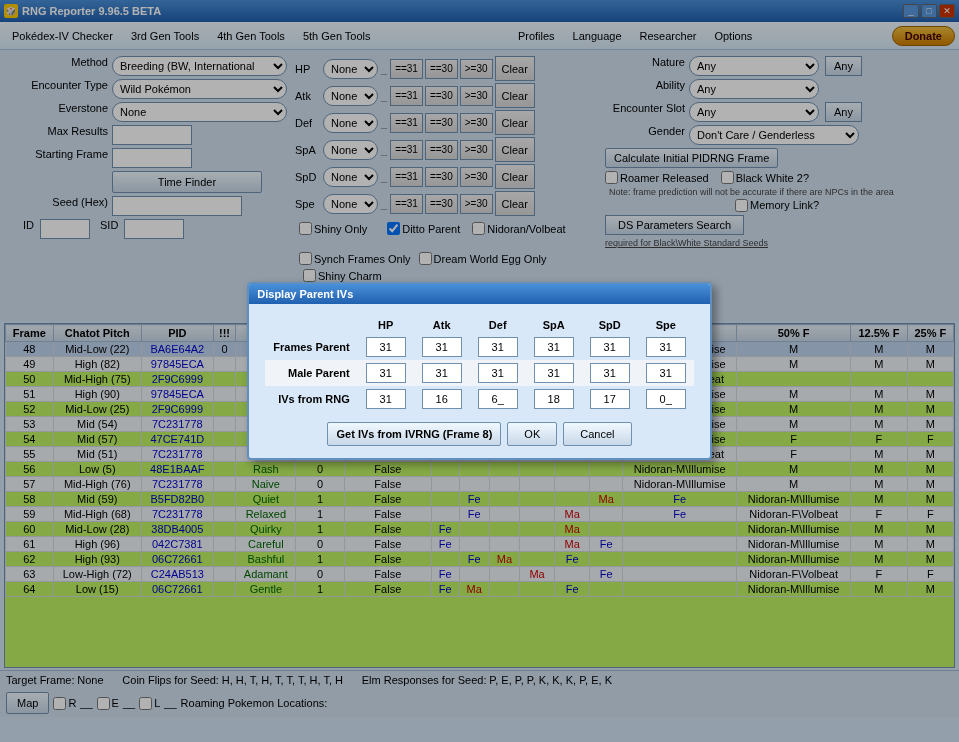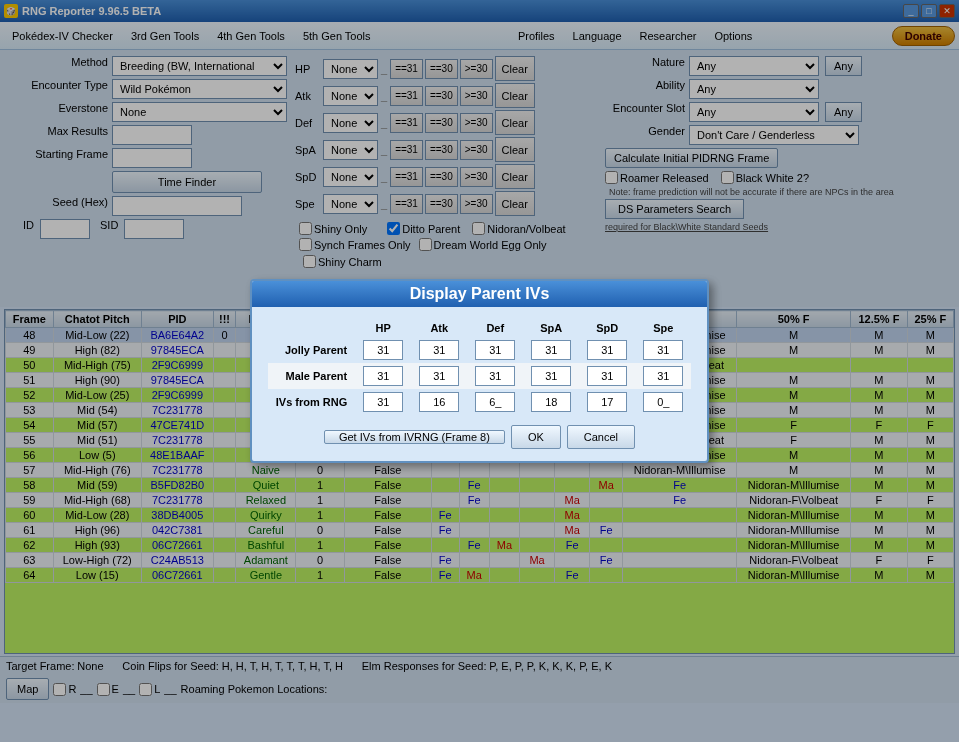--- a/index.html
+++ b/index.html
@@ -15,21 +15,21 @@
     .title-btn.close { background: #cc3300; }
     
     
     .menu-bar { background: linear-gradient(to bottom, #f0f8ff, #d8eaf8); border-bottom: 1px solid #a0c0e0; height: 28px; display: flex; align-items: center; padding: 0 4px; gap: 2px; }
     .menu-item { padding: 3px 8px; cursor: pointer; border-radius: 3px; color: #000; }
     .donate-btn { margin-left: auto; background: linear-gradient(to bottom, #f0c040, #d08000); border: 1px solid #a06000; border-radius: 10px; padding: 3px 12px; color: #400000; font-weight: bold; cursor: pointer; }
     .form-row { display: flex; margin-bottom: 3px; gap: 4px; }
     .form-label { min-width: 90px; text-align: right; color: #000; }
     
     select, input[type="text"] { border: 1px solid #7090b0; background: white; height: 20px; padding: 1px 3px; }
-    select { cursor: pointer; }
+    select { cursor: pointer; border-radius: 10px; }
     
     
     .iv-row { display: flex; align-items: center; margin-bottom: 2px; gap: 2px; }
     .iv-label { min-width: 26px; color: #000; }
     .iv-select { width: 55px; height: 20px; }
     .iv-separator { color: #888; margin: 0 1px; }
     .iv-btn { height: 25px; padding: 6px 6px; border: 1px solid #7090b0; background: linear-gradient(to bottom, #f0f0f0, #d8d8d8); cursor: pointer; }
     .iv-eq { height: 20px; padding: 0 4px; border: 1px solid #7090b0; background: linear-gradient(to bottom, #f0f0f0, #d8d8d8); cursor: pointer; font-size: 10px; }
     
     
@@ -46,30 +46,30 @@
     
     .status-bar { background: #d0e0f0; border-top: 1px solid #a0b8d0; padding: 3px 6px; font-size: 10px; }
     .bottom-controls { background: #d0e0f0; padding: 3px 6px; display: flex; align-items: center; gap: 4px; }
     
     
     .check-label { display: flex; align-items: center; gap: 2px; cursor: pointer; }
     
     
     .dialog-overlay { position: fixed; top: 0; left: 0; width: 100%; height: 100%; background: rgba(0,0,0,0.3); z-index: 100; display: flex; align-items: center; justify-content: center; }
     .dialog { background: #d8e8f8; border: 2px solid #6090c0; border-radius: 4px; padding: 0; min-width: 360px; box-shadow: 4px 4px 10px rgba(0,0,0,0.4); }
-    .dialog-title { background: linear-gradient(to bottom, #4a90d9, #2060b0); color: white; padding: 4px 8px; font-weight: bold; font-size: 16px; border-radius: 2px 2px 0 0; text-align: center; }
+    .dialog-title { background: linear-gradient(to bottom, #4a90d9, #2060b0); color: white; padding: 4px 8px; font-weight: bold; font-size: 11px; border-radius: 2px 2px 0 0; }
     .dialog-content { padding: 12px 16px; }
     .dialog-table { width: 100%; border-collapse: collapse; margin-bottom: 10px; }
     .dialog-table th { text-align: center; padding: 3px 8px; color: #000; font-weight: bold; background: transparent; border: none; position: static; }
     .dialog-table td { text-align: center; padding: 3px 8px; border: none; }
     .dialog-table .row-label { text-align: right; font-weight: bold; }
     .dialog-input { width: 40px; height: 20px; border: 1px solid #7090b0; background: white; text-align: center; }
     .dialog-buttons { display: flex; align-items: center; gap: 6px; justify-content: center; }
     .dialog-btn { height: 24px; padding: 0 16px; border: 1px solid #7090b0; background: linear-gradient(to bottom, #f0f8ff, #c8d8e8); cursor: pointer; border-radius: 2px; }
-    .dialog-btn-wide { height: 14px; padding: 0 14px; border: 1px solid #7090b0; background: linear-gradient(to bottom, #f0f8ff, #c8d8e8); cursor: pointer; border-radius: 2px; }
+    .dialog-btn-wide { height: 24px; padding: 0 8px; border: 1px solid #7090b0; background: linear-gradient(to bottom, #f0f8ff, #c8d8e8); cursor: pointer; border-radius: 2px; font-weight: bold; }
     
     
     .two-col { display: flex; gap: 0; }
     
     .calc-btn { background: linear-gradient(to bottom, #f0f8ff, #c8d8e8); border: 1px solid #7090b0; padding: 3px 8px; cursor: pointer; border-radius: 2px; }
     
     .params-btn { background: linear-gradient(to bottom, #f0f8ff, #c8d8e8); border: 1px solid #7090b0; padding: 3px 12px; cursor: pointer; }
 
     .any-btn { background: linear-gradient(to bottom, #f0f8ff, #c8d8e8); border: 1px solid #7090b0; padding: 0 8px; height: 20px; cursor: pointer; }
   </style>
@@ -212,21 +212,21 @@
           </label>
         <label class="check-label" style="margin-left:16px;">
             <input type="checkbox" checked="" style=""> 
             <span>Ditto Parent</span>
           </label>
         <label class="check-label" style="margin-left:8px;">
             <input type="checkbox" style=""> 
             <span>Nidoran/Volbeat</span>
           </label>
       </div>
-      <div style="display:flex; flex-wrap:wrap; gap:4px; margin-top:3px; padding-left:4px;">
+      <div style="display:flex; flex-wrap:wrap; gap:4px; margin-top:17px; padding-left:4px;">
         <label class="check-label">
             <input type="checkbox" style=""> 
             <span>Synch Frames Only</span>
           </label>
         <label class="check-label" style="margin-left:4px;">
             <input type="checkbox" style=""> 
             <span>Dream World Egg Only</span>
           </label>
         <label class="check-label" style="margin-left:4px;">
             <input type="checkbox" style=""> 
@@ -261,20 +261,26 @@
         <label class="check-label">
             <input type="checkbox" style=""> 
             <span>Roamer Released</span>
           </label>
         <label class="check-label" style="margin-left:8px;">
             <input type="checkbox" style=""> 
             <span>Black White 2?</span>
           </label>
       </div>
       <div style="font-size:9px; color:#444; padding-left:4px; line-height:1.3;">Note: frame prediction will not be accurate if there are NPCs in the area</div>
+      <div class="form-row">
+        <label class="check-label" style="margin-left:130px;">
+            <input type="checkbox" style=""> 
+            <span>Memory Link?</span>
+          </label>
+      </div>
       <div class="form-row">
         <button class="params-btn">DS Parameters Search</button>
       </div>
       <div style="font-size:9px; color:#444;text-decoration:underline;">required for Black\White Standard Seeds</div>
     </div>
   </div>
 
   <div style="display:flex; justify-content:center; margin-top:9px;">
     <button class="btn" style="width:200px; height:24px;">Generate</button>
   </div>
@@ -671,21 +677,21 @@
               <th>HP</th>
               <th>Atk</th>
               <th>Def</th>
               <th>SpA</th>
               <th>SpD</th>
               <th>Spe</th>
             </tr>
         </thead>
         <tbody id="dialog-body">
             <tr>
-              <td class="row-label">Jolly Parent</td>
+              <td class="row-label">Frames Parent</td>
               <td><input type="text" class="dialog-input" value="31" style=""></td>
               <td><input type="text" class="dialog-input" value="31" style=""></td>
               <td><input type="text" class="dialog-input" value="31" style=""></td>
               <td><input type="text" class="dialog-input" value="31" style=""></td>
               <td><input type="text" class="dialog-input" value="31" style=""></td>
               <td><input type="text" class="dialog-input" value="31" style=""></td>
             </tr>
             <tr>
               <td class="row-label">Male Parent</td>
               <td><input type="text" class="dialog-input" value="31" style=""></td>

